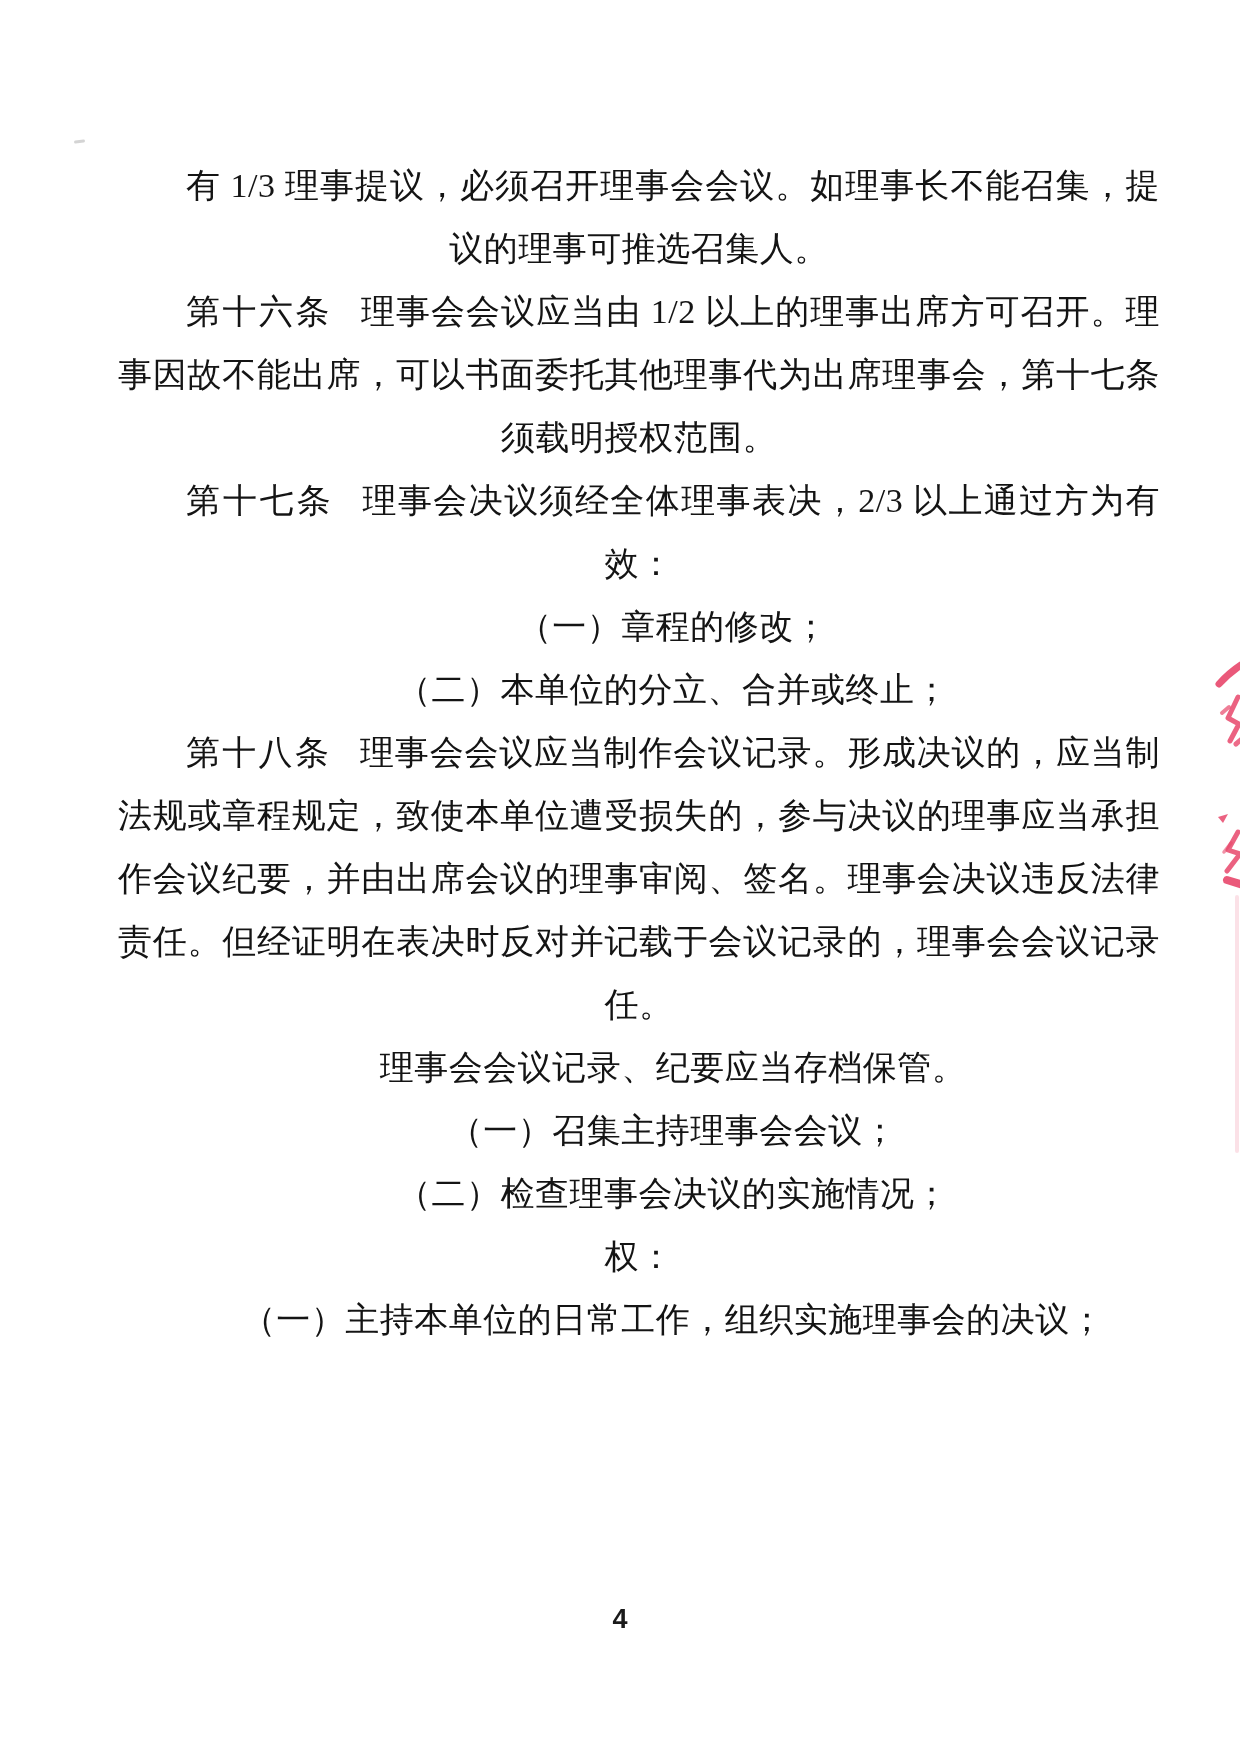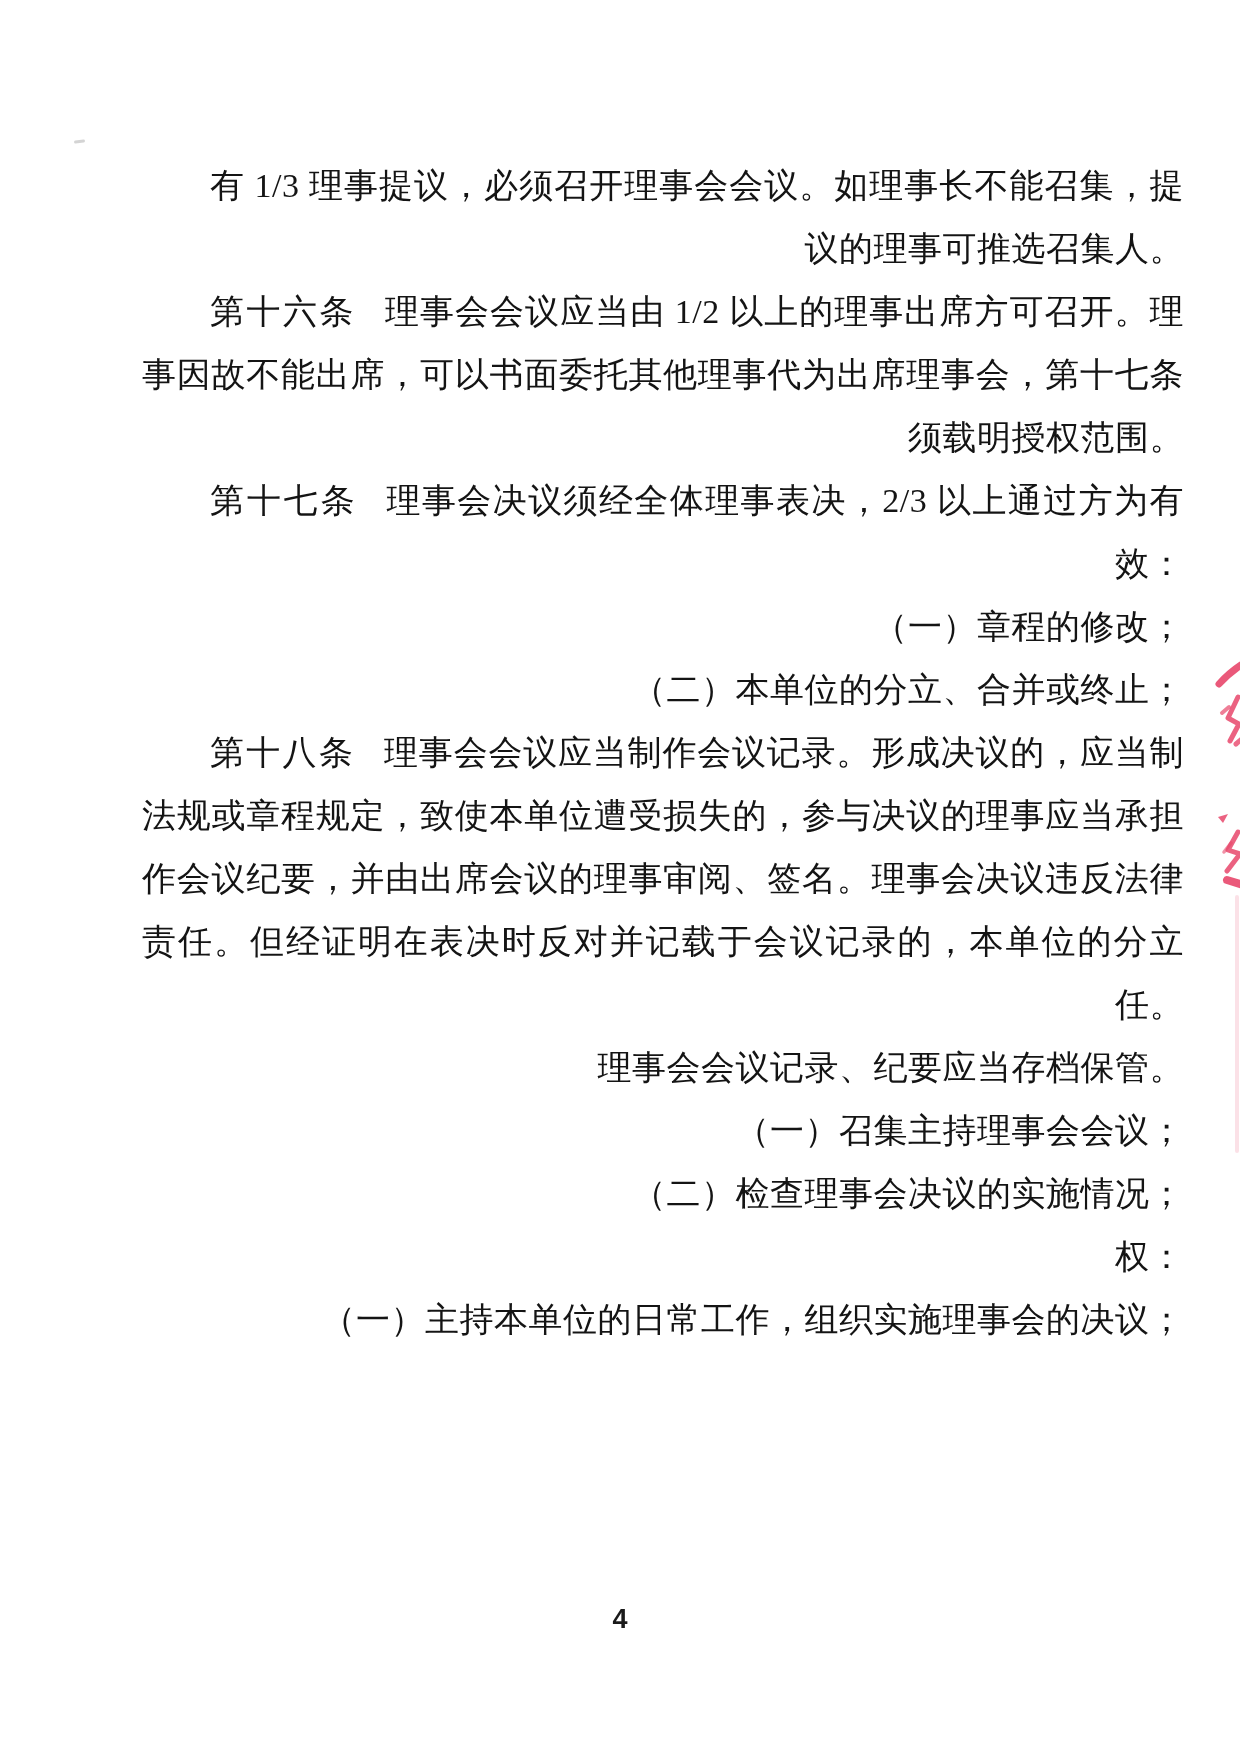--- a/index.html
+++ b/index.html
@@ -14,29 +14,28 @@
     background: #ffffff;
     overflow: hidden;
     font-family: "Liberation Serif", "DejaVu Serif", serif;
     color: var(--ink, #141414);
   }
   .doc-body {
     position: absolute;
     left: 118px;
     top: 154px;
     width: 1042px;
-    margin-left: 24px;
   }
   .line {
     height: 63px;
     line-height: 63px;
     font-size: 34px;
     letter-spacing: 0.5px;
     white-space: nowrap;
-    text-align: right;
+    text-align: center;
   }
   .line.justify {
     white-space: normal;
     text-align: justify;
     text-align-last: justify;
   }
   .line.indent {
     text-indent: 2em;
   }
   .art {
@@ -86,21 +85,21 @@
       <div class="line indent justify"><span class="art">第十六条</span><span>理事会会议应当由 1/2 以上的理事出席方可召开。理</span></div>
       <div class="line justify"><span>事因故不能出席，可以书面委托其他理事代为出席理事会，第十七条</span></div>
       <div class="line"><span>须载明授权范围。</span></div>
       <div class="line indent justify"><span class="art">第十七条</span><span>理事会决议须经全体理事表决，2/3 以上通过方为有</span></div>
       <div class="line"><span>效：</span></div>
       <div class="line indent"><span>（一）章程的修改；</span></div>
       <div class="line indent"><span>（二）本单位的分立、合并或终止；</span></div>
       <div class="line indent justify"><span class="art">第十八条</span><span>理事会会议应当制作会议记录。形成决议的，应当制</span></div>
       <div class="line justify"><span>法规或章程规定，致使本单位遭受损失的，参与决议的理事应当承担</span></div>
       <div class="line justify"><span>作会议纪要，并由出席会议的理事审阅、签名。理事会决议违反法律</span></div>
-      <div class="line justify"><span>责任。但经证明在表决时反对并记载于会议记录的，本单位的分立</span></div>
+      <div class="line justify"><span>责任。但经证明在表决时反对并记载于会议记录的，理事会会议记录</span></div>
       <div class="line"><span>任。</span></div>
       <div class="line indent"><span>理事会会议记录、纪要应当存档保管。</span></div>
       <div class="line indent"><span>（一）召集主持理事会会议；</span></div>
       <div class="line indent"><span>（二）检查理事会决议的实施情况；</span></div>
       <div class="line"><span>权：</span></div>
       <div class="line indent"><span>（一）主持本单位的日常工作，组织实施理事会的决议；</span></div>
     </div>
 
   <div class="pagenum">4</div>
 

